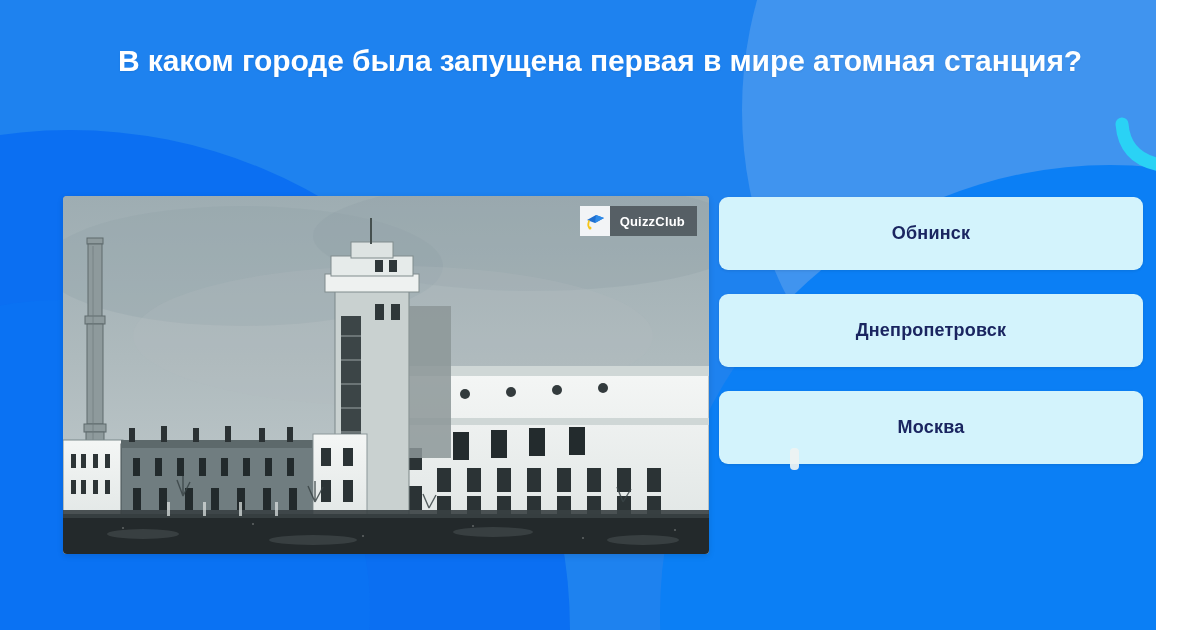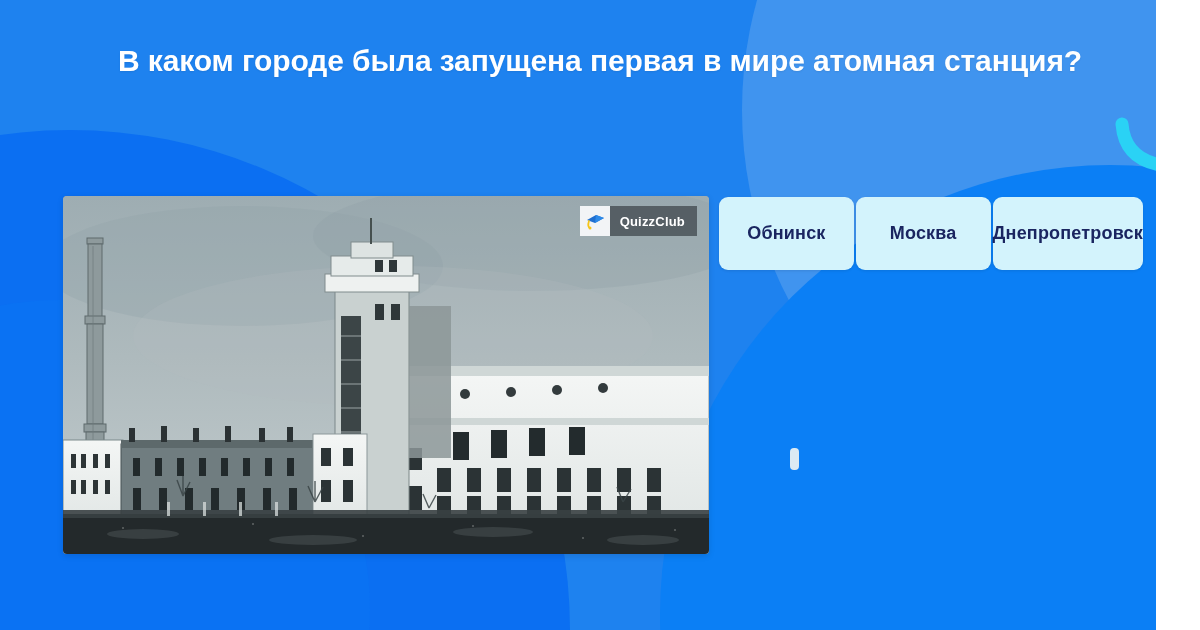--- a/index.html
+++ b/index.html
@@ -111,22 +111,22 @@
     font-weight: bold;
     letter-spacing: .2px;
   }
 
   
   .answers {
     position: absolute;
     left: 719px; top: 197px;
     width: 424px;
     display: flex;
-    flex-direction: row;
-    gap: 2px;
+    flex-direction: column;
+    gap: 24px;
     z-index: 5;
   }
   .answer-btn {
     height: 73px;
     width: 424px;
     background: #d3f3fc;
     border: none;
     border-radius: 9px;
     color: #1a2560;
     font-family: "Liberation Sans", sans-serif;
@@ -354,19 +354,19 @@
           <path d="M4 9 C3 12, 3 15, 5 16" stroke="#f5c518" stroke-width="1.8" fill="none" stroke-linecap="round"></path>
           <circle cx="5" cy="16" r="1.5" fill="#f5c518"></circle>
         </svg>
       </span>
       <span class="wm-text">QuizzClub</span>
     </div>
   </div>
 
   <div class="answers">
     <button class="answer-btn">Обнинск</button>
+    <button class="answer-btn">Днепропетровск</button>
     <button class="answer-btn">Москва</button>
-    <button class="answer-btn">Днепропетровск</button>
   </div>
 
   <div class="caret-marker"></div>
 
 </div>
 
 </body></html>

